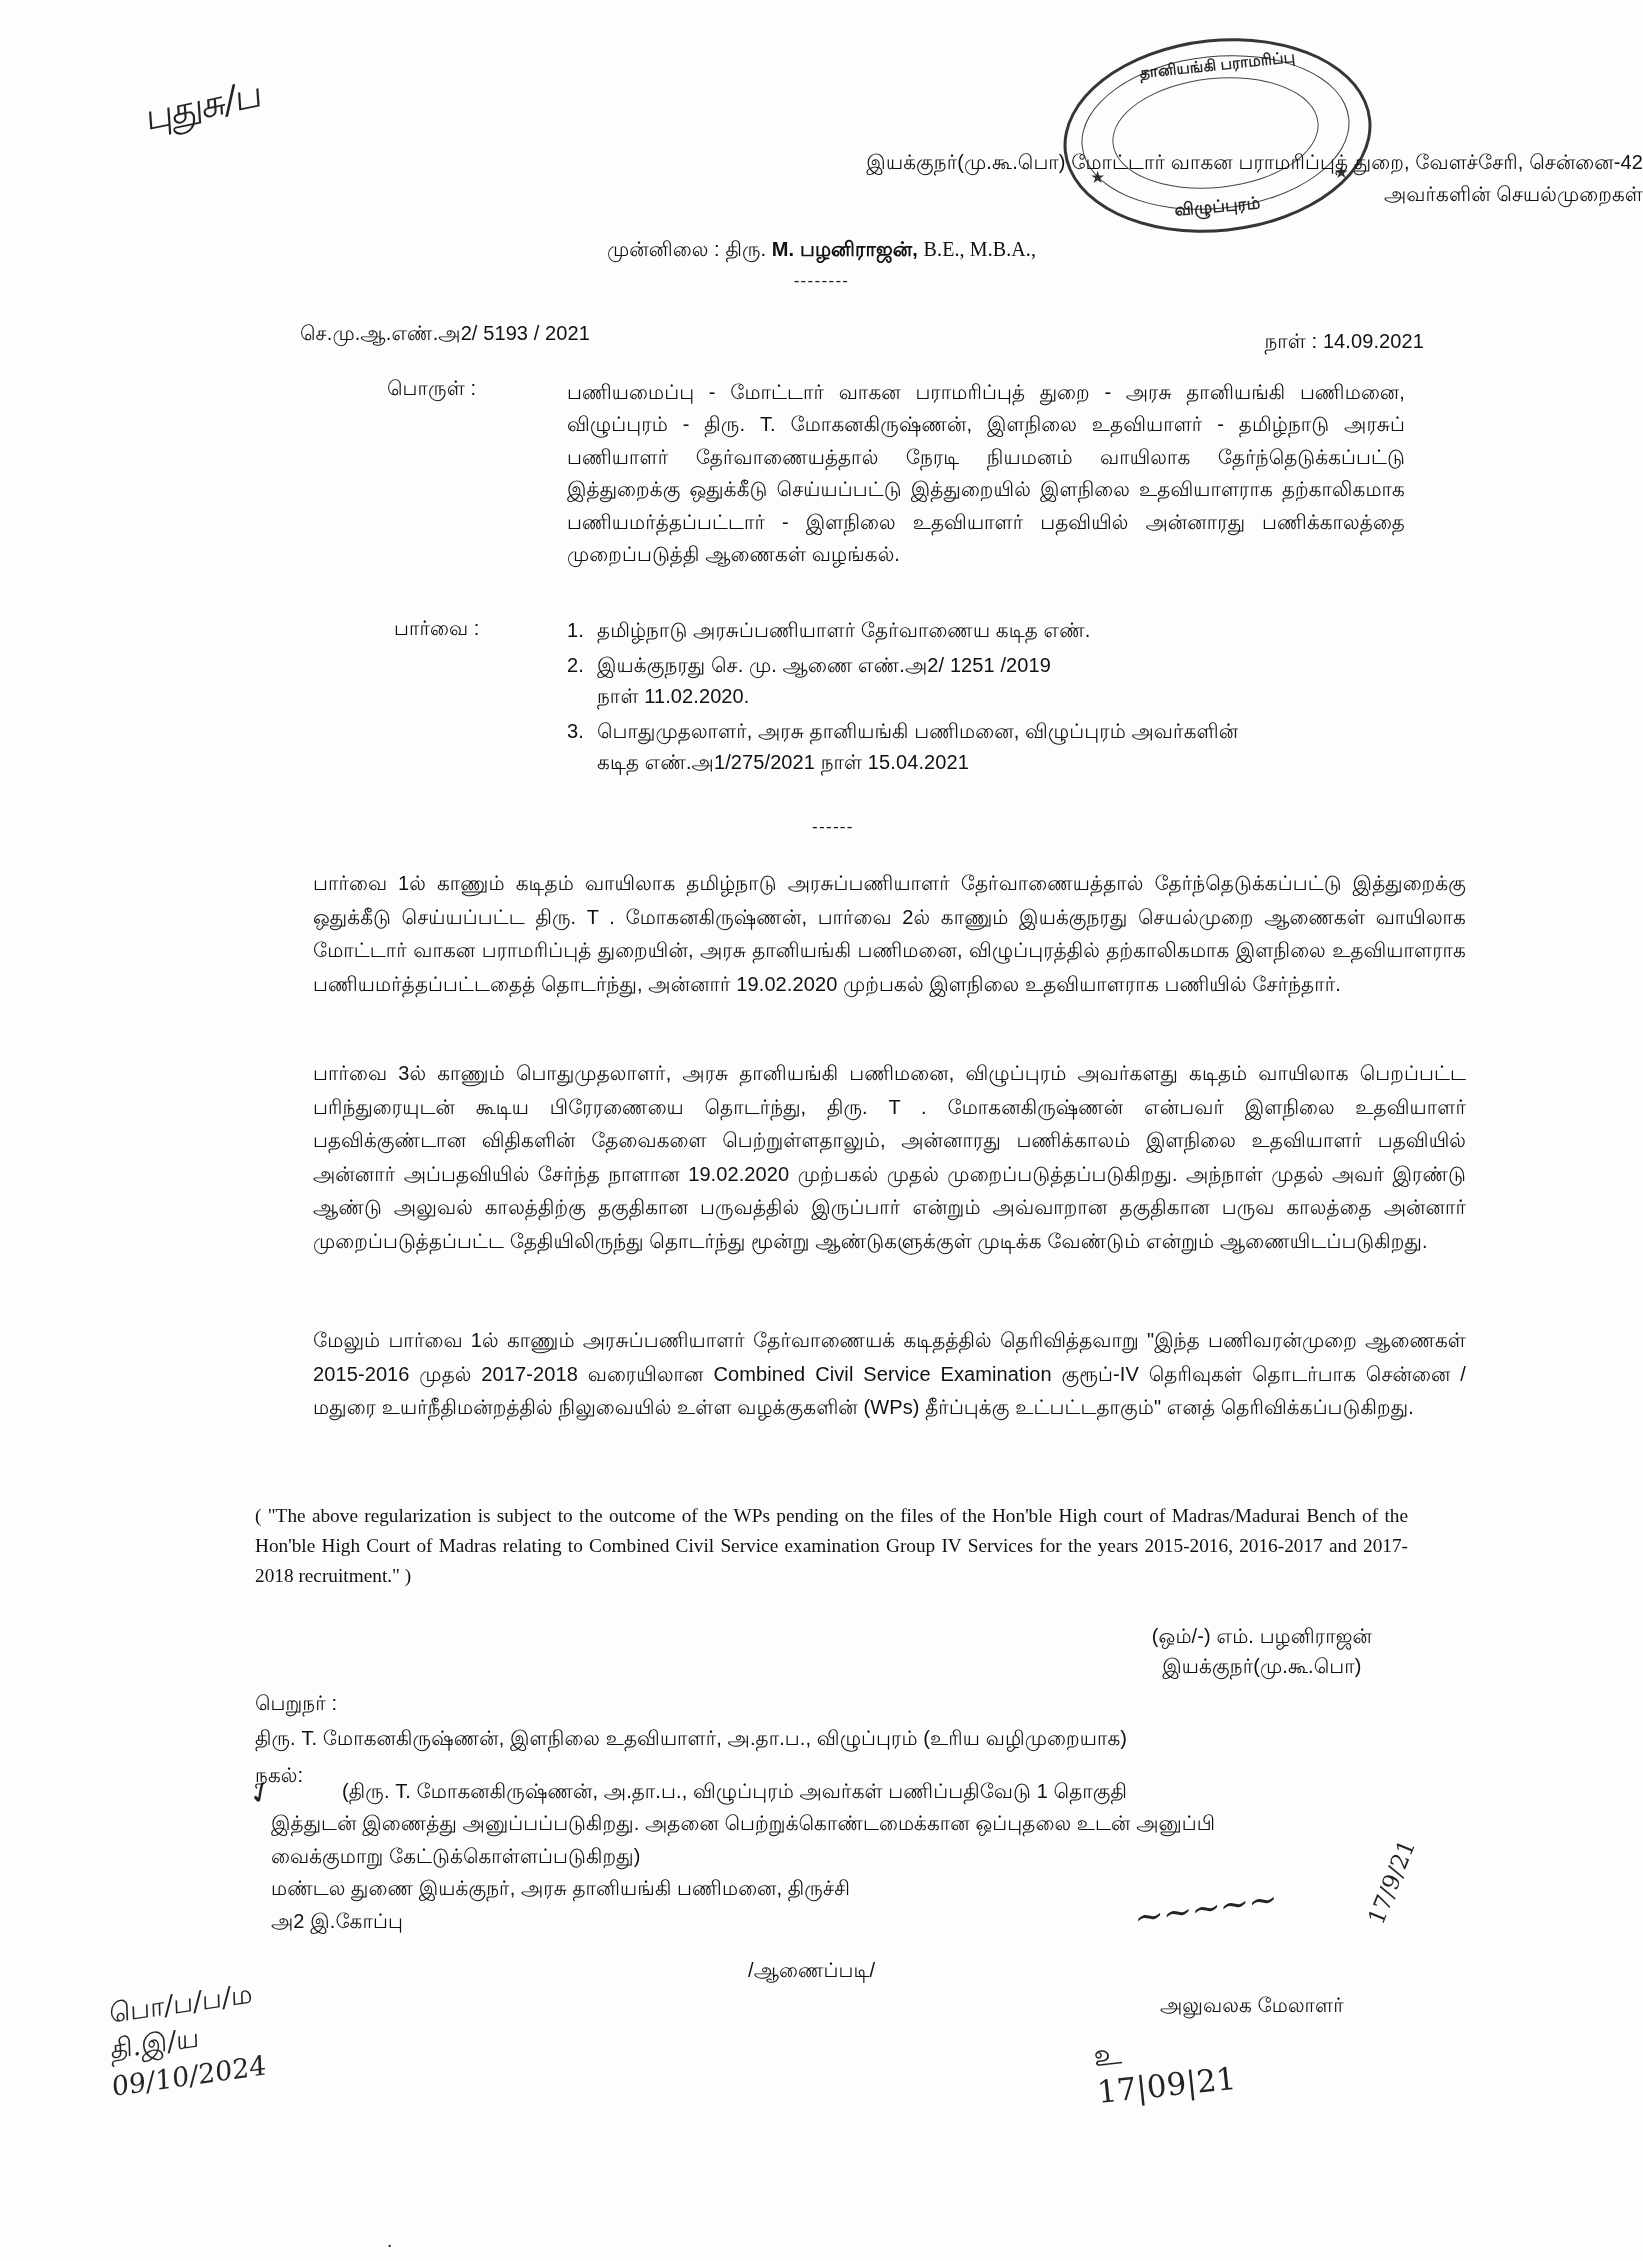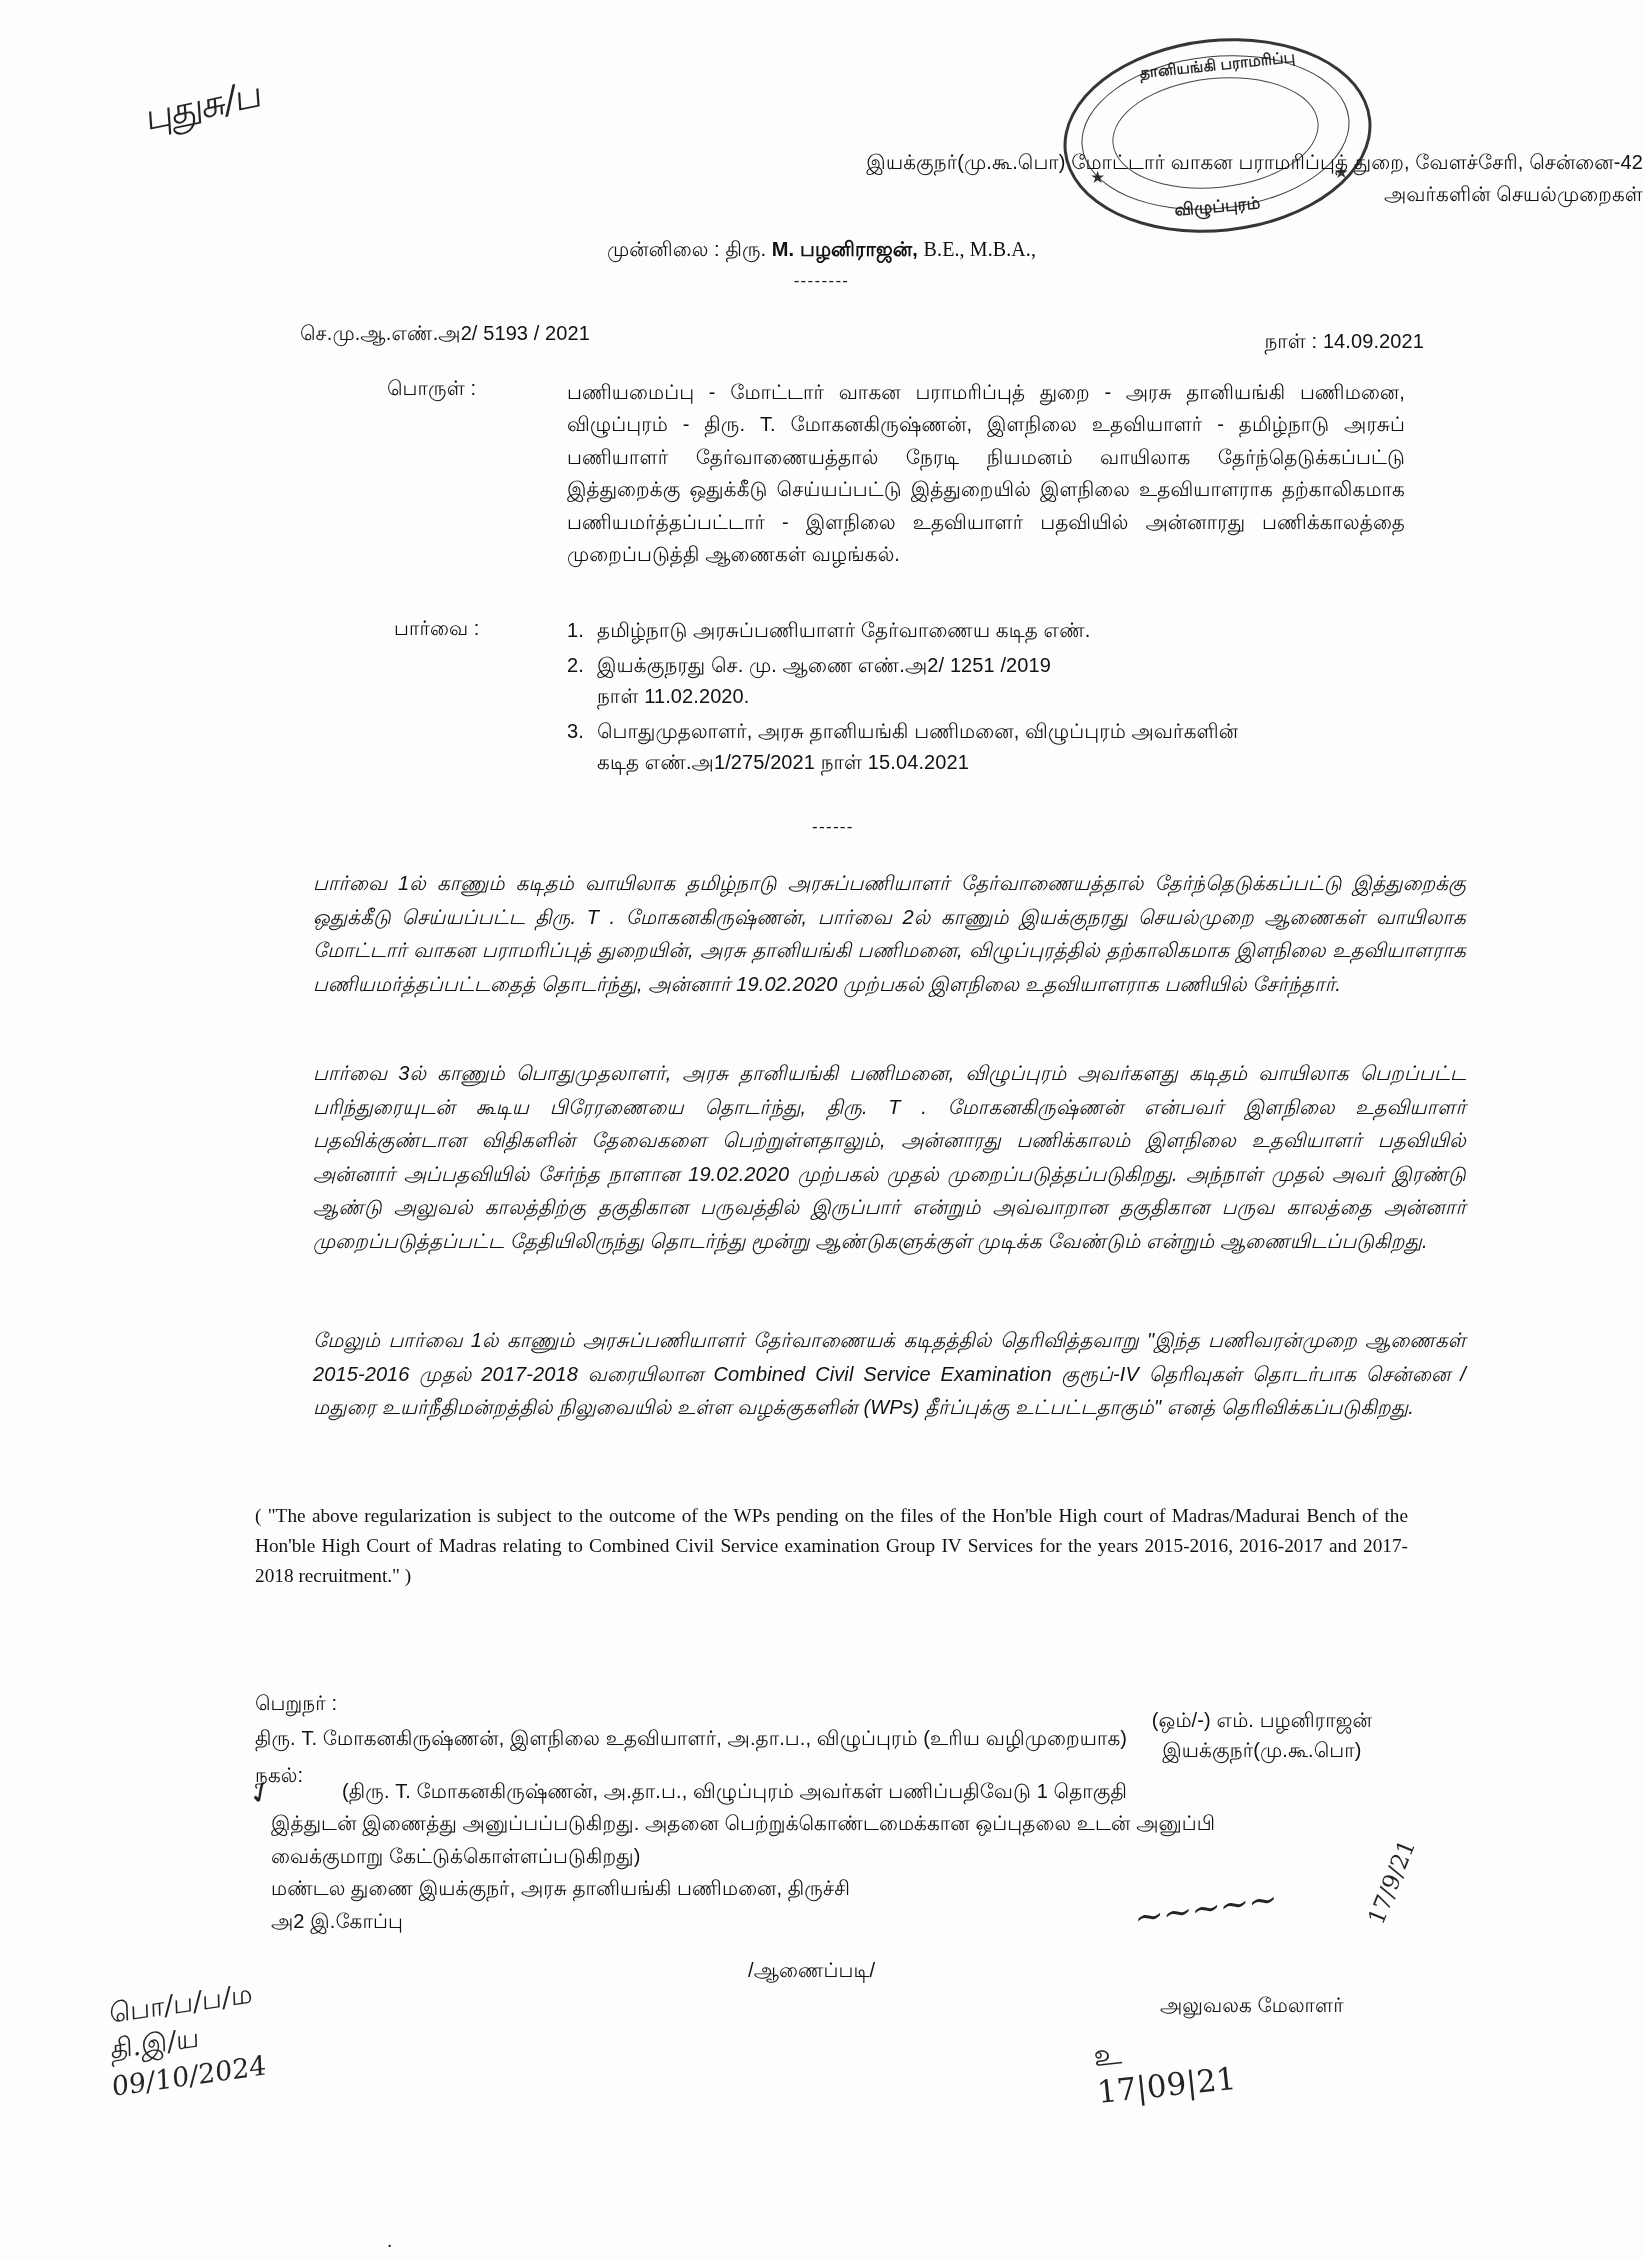--- a/index.html
+++ b/index.html
@@ -238,38 +238,38 @@
     left: 255px;
     width: 1153px;
     font-size: 20px;
     line-height: 1.68;
     text-align: justify;
   }
   #para-1 { top: 867px; }
   #para-2 { top: 1057px; }
   #para-3 { top: 1324px; }
 
-  .indent { padding-left: 58px; font-style: italic; }
+  .indent { padding-left: 58px; }
 
   #quote-block {
     position: absolute;
     left: 255px;
     width: 1153px;
     top: 1501px;
     font-size: 19.3px;
     line-height: 1.55;
     font-family: "Liberation Serif", serif;
     text-align: justify;
   }
 
   
   #sig-block {
     position: absolute;
     right: 271px;
-    top: 1705px;
+    top: 1621px;
     text-align: center;
     font-size: 20px;
     line-height: 1.5;
   }
 
   
   #recipient-label {
     position: absolute;
     left: 255px;
     top: 1692px;

